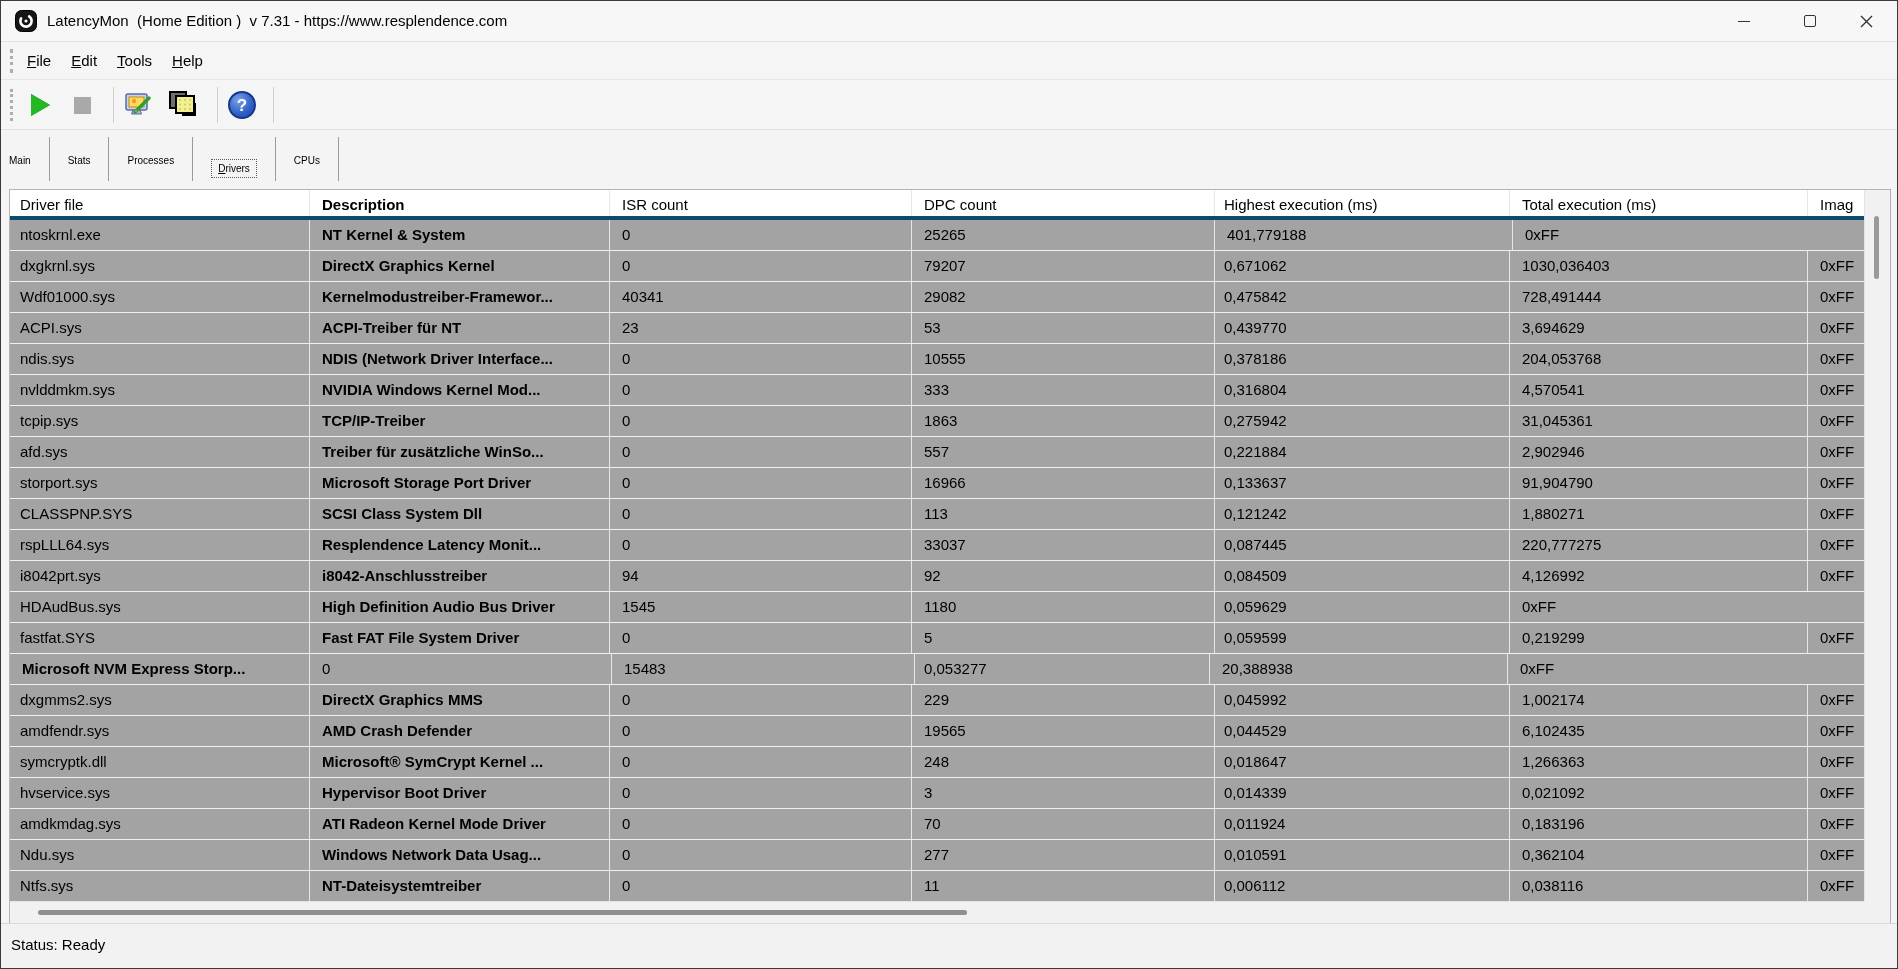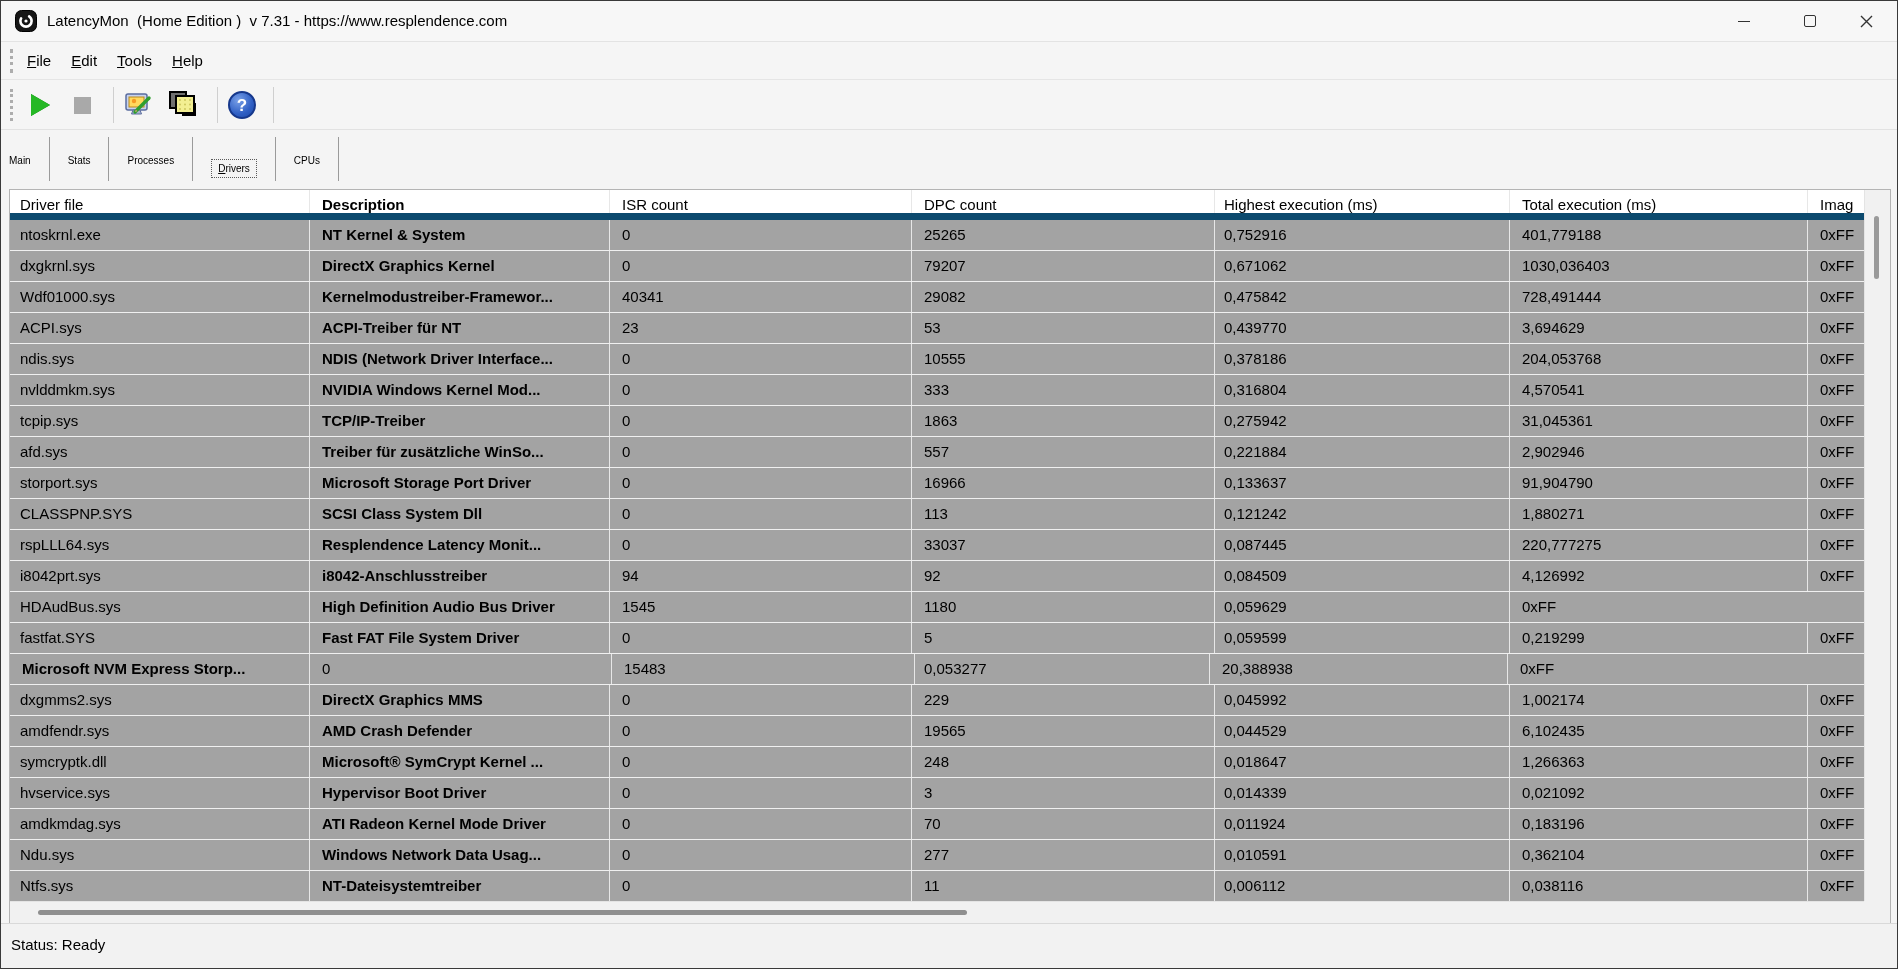--- a/index.html
+++ b/index.html
@@ -35,21 +35,21 @@
   
   .tabbar{position:absolute;left:0;top:128px;right:0;height:60px;background:#f4f4f4;border-top:1px solid #e2e2e2;
           display:flex;align-items:stretch;}
   .tab{display:flex;align-items:center;padding:0 18px;font-size:10px;color:#000;}
   .tab:first-child{padding-left:8px;}
   .tab-divider{width:0;border-left:1px solid #9a9a9a;margin:7px 0 9px 0;}
   .tab .focusbox{padding:3px 6px;border:1px dotted #5a5a5a;margin-top:16px;}
   
   .panel{position:absolute;left:8px;top:188px;width:1882px;height:736px;background:#fff;
          border:1px solid #b4b4b4;box-sizing:border-box;overflow:hidden;}
-  .hdr{position:absolute;left:0;top:0;right:26px;height:30px;display:flex;background:#fff;border-bottom:7px solid #0c4a6e;box-sizing:border-box;}
+  .hdr{position:absolute;left:0;top:0;right:26px;height:30px;display:flex;background:#fff;border-bottom:4px solid #0c4a6e;box-sizing:border-box;}
   .cell{box-sizing:border-box;padding-left:12px;white-space:nowrap;overflow:hidden;font-size:15px;
         line-height:29px;border-right:1px solid #e7e7e7;color:#000;flex:none;}
   .c1{width:300px;padding-left:10px;}.c2{width:300px;font-weight:bold;}.c3{width:302px;}.c4{width:303px;}
   .c5{width:295px;padding-left:9px;}.c6{width:298px;}.c7{flex:1 1 auto;border-right:none;}
   .rows{position:absolute;left:0;top:30px;right:26px;bottom:0;overflow:hidden;}
   .trow{display:flex;height:30px;border-bottom:1px solid #f0f0f0;background:#a3a3a3;}
   
   .vscroll{position:absolute;top:0;right:0;bottom:0;width:26px;background:#f1f1f1;border-left:1px solid #e4e4e4;box-sizing:border-box;}
   .vthumb{position:absolute;left:9px;top:26px;width:5px;height:63px;background:#9a9a9a;border-radius:3px;}
   .hscroll{position:absolute;left:0;right:26px;bottom:0;height:23px;background:#f1f1f1;border-top:1px solid #e4e4e4;box-sizing:border-box;}
@@ -161,21 +161,20 @@
       <div class="cell c6">Total execution (ms)</div>
       <div class="cell c7">Imag</div>
     </div>
 
     <div class="rows">
         <div class="trow">
     <div class="cell c1">ntoskrnl.exe</div>
     <div class="cell c2">NT Kernel &amp; System</div>
     <div class="cell c3">0</div>
     <div class="cell c4">25265</div>
-    <div class="cell c5">0,752916</div>
     <div class="cell c6">401,779188</div>
     <div class="cell c7">0xFF</div>
   </div>
         <div class="trow">
     <div class="cell c1">dxgkrnl.sys</div>
     <div class="cell c2">DirectX Graphics Kernel</div>
     <div class="cell c3">0</div>
     <div class="cell c4">79207</div>
     <div class="cell c5">0,671062</div>
     <div class="cell c6">1030,036403</div>

